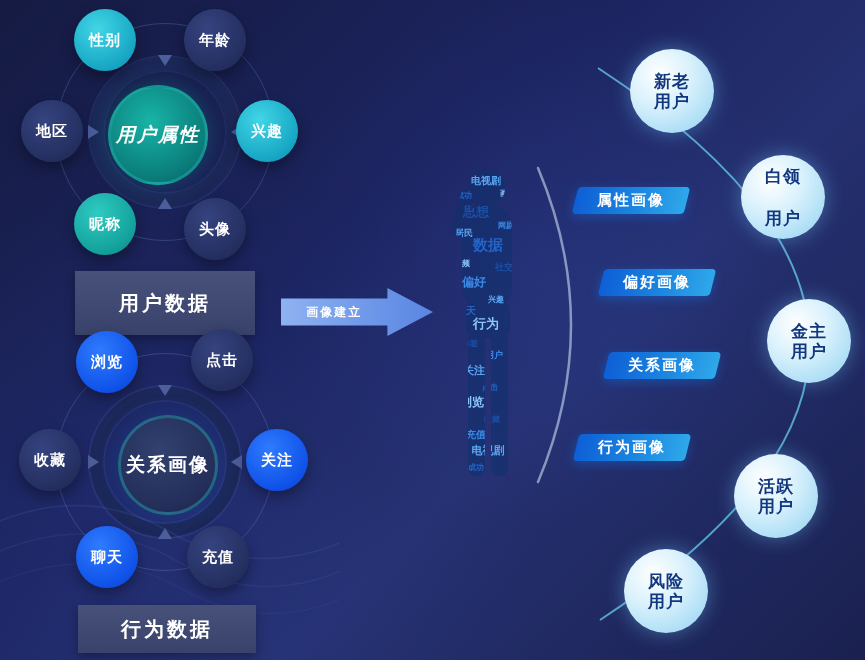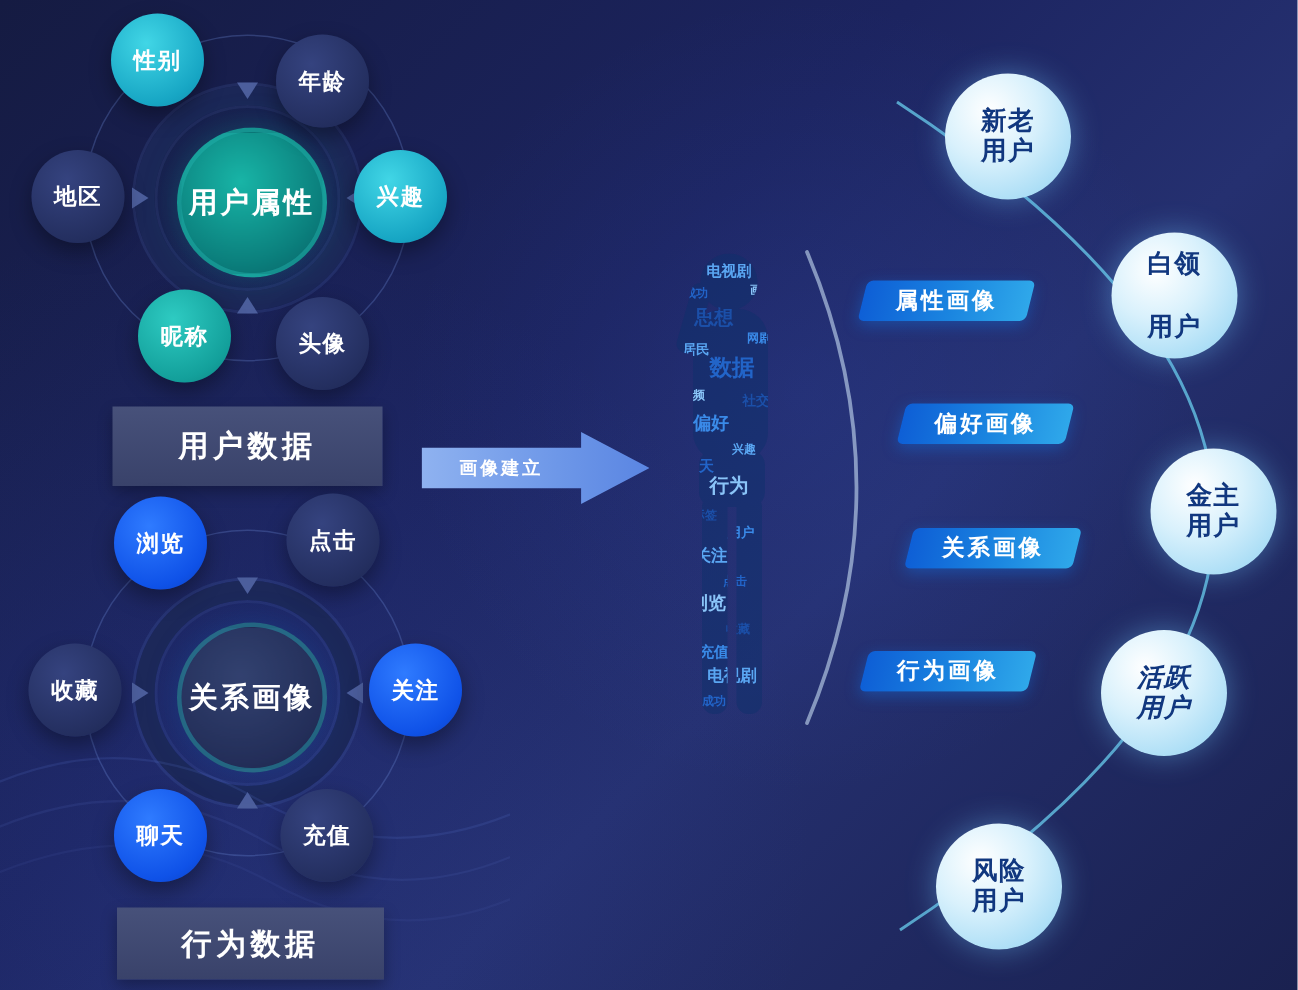--- a/index.html
+++ b/index.html
@@ -97,44 +97,44 @@
   <path d="M -20 130 Q 90 78 180 128 T 360 130" fill="none" stroke="rgba(95,125,215,0.09)" stroke-width="1.5"></path>
 </svg>
 
 <div class="ring ring-orbit" style="left:56px;top:23px;"></div>
 <div class="ring ring-inner" style="left:90px;top:57px;"></div>
 <div class="tri tri-down" style="left:158px;top:55px;"></div>
 <div class="tri tri-up" style="left:158px;top:198px;"></div>
 <div class="tri tri-right" style="left:88px;top:125px;"></div>
 <div class="tri tri-left" style="left:231px;top:125px;"></div>
 
-<div class="hub-center hub-center-user" style="left:118px;top:85px;">
+<div class="hub-center hub-center-user" style="left:108px;top:85px;font-style:italic;">
   <span>用户属性</span>
 </div>
 
 <div class="sat sat-cyan" style="left:74px;top:9px;align-items:center;">
     <span>性别</span>
   </div>
-<div class="sat sat-dark" style="left:184px;top:23px;">
+<div class="sat sat-dark" style="left:184px;top:9px;">
     <span>年龄</span>
   </div>
 <div class="sat sat-dark" style="left:21px;top:100px;justify-content:center;">
     <span>地区</span>
   </div>
 <div class="sat sat-cyan" style="left:236px;top:100px;">
     <span>兴趣</span>
   </div>
-<div class="sat sat-teal" style="left:92px;top:193px;">
+<div class="sat sat-teal" style="left:74px;top:193px;">
     <span>昵称</span>
   </div>
 <div class="sat sat-dark" style="left:184px;top:198px;font-family:Liberation Serif, serif;">
     <span>头像</span>
   </div>
 
-<div class="caption-box" style="left:75px;top:271px;width:180px;height:53px;">
+<div class="caption-box" style="left:75px;top:271px;width:180px;height:64px;">
   <span>用户数据</span>
 </div>
 
 <div class="ring ring-orbit" style="left:56px;top:353px;"></div>
 <div class="ring ring-inner" style="left:90px;top:387px;"></div>
 <div class="tri tri-down" style="left:158px;top:385px;"></div>
 <div class="tri tri-up" style="left:158px;top:528px;"></div>
 <div class="tri tri-right" style="left:88px;top:455px;"></div>
 <div class="tri tri-left" style="left:231px;top:455px;"></div>
 
@@ -235,20 +235,20 @@
   <div>用户</div>
 </div>
 <div class="segment" style="left:741px;top:155px;gap:22px;">
   <div>白领</div>
   <div>用户</div>
 </div>
 <div class="segment" style="left:767px;top:299px;">
   <div>金主</div>
   <div>用户</div>
 </div>
-<div class="segment" style="left:734px;top:420px;font-style:italic;">
+<div class="segment" style="left:734px;top:454px;">
   <div>活跃</div>
   <div>用户</div>
 </div>
 <div class="segment" style="left:624px;top:549px;">
   <div>风险</div>
   <div>用户</div>
 </div>
 
 </body></html>

